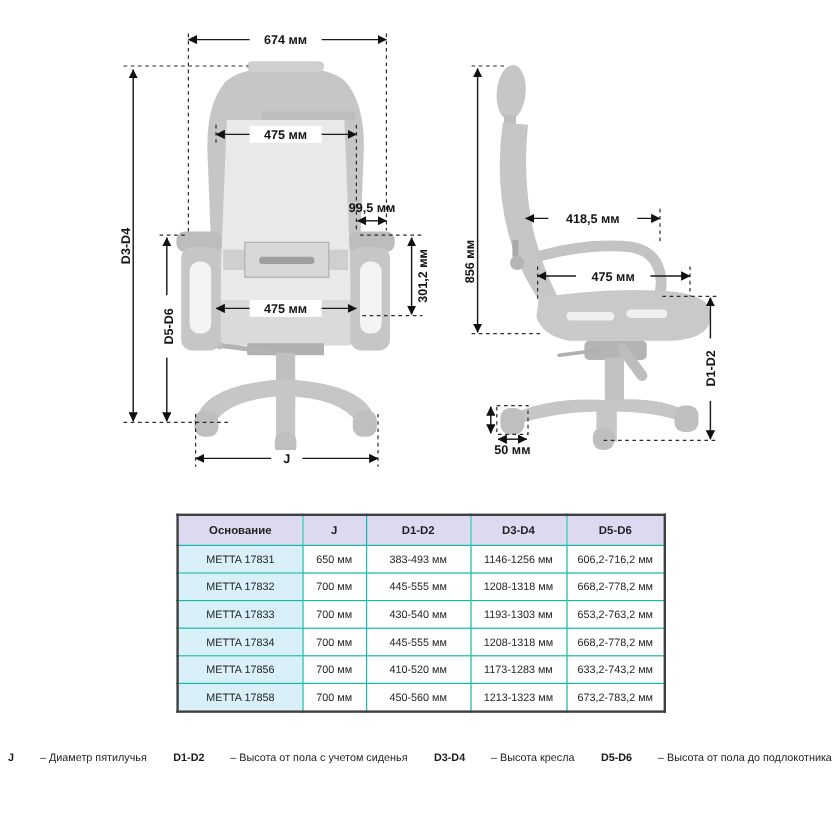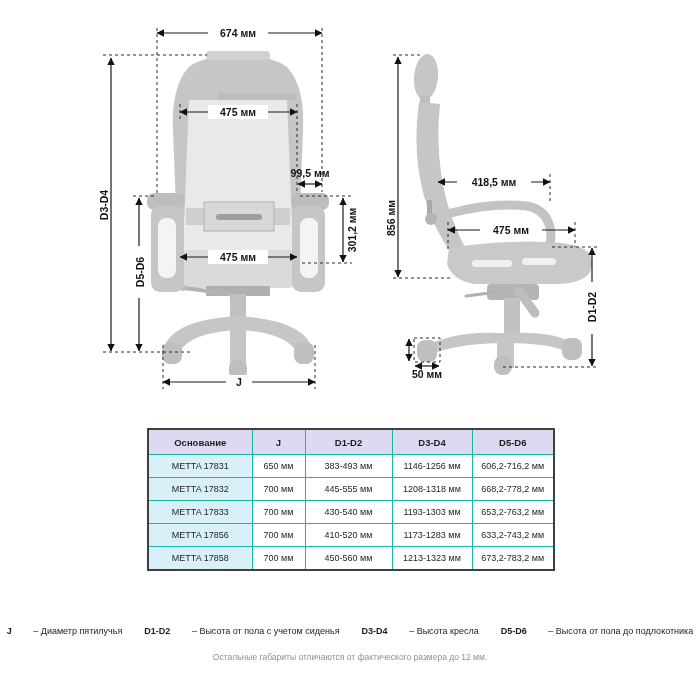--- a/index.html
+++ b/index.html
@@ -198,20 +198,27 @@
         <td>668,2-778,2 мм</td>
       </tr>
       <tr>
         <td class="model">METTA 17833</td>
         <td>700 мм</td>
         <td>430-540 мм</td>
         <td>1193-1303 мм</td>
         <td>653,2-763,2 мм</td>
       </tr>
       <tr>
+        <td class="model">METTA 17834</td>
+        <td>700 мм</td>
+        <td>445-555 мм</td>
+        <td>1208-1318 мм</td>
+        <td>668,2-778,2 мм</td>
+      </tr>
+      <tr>
         <td class="model">METTA 17856</td>
         <td>700 мм</td>
         <td>410-520 мм</td>
         <td>1173-1283 мм</td>
         <td>633,2-743,2 мм</td>
       </tr>
       <tr>
         <td class="model">METTA 17858</td>
         <td>700 мм</td>
         <td>450-560 мм</td>
@@ -234,16 +241,15 @@
       <span class="lg-term">D3-D4</span>
       <span class="lg-desc">– Высота кресла</span>
     </div>
     <div class="legend-item">
       <span class="lg-term">D5-D6</span>
       <span class="lg-desc">– Высота от пола до подлокотника</span>
     </div>
   </div>
 
   <div class="footnote">
-    <div>Остальные габариты отличаются от фактического размера до 12 мм.</div>
   </div>
 
 </div>
 
 </body></html>

